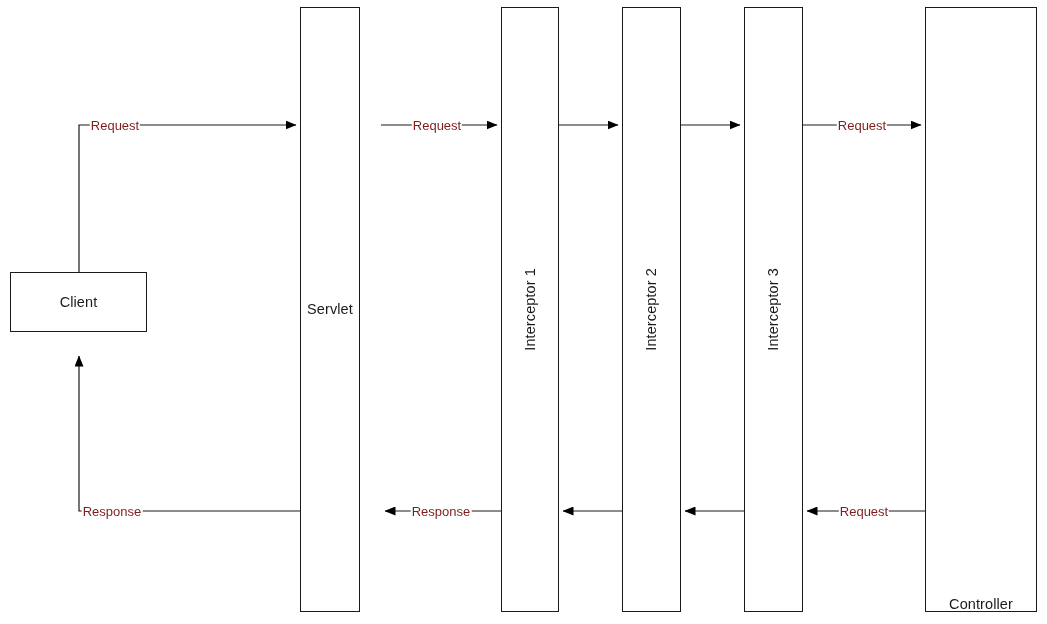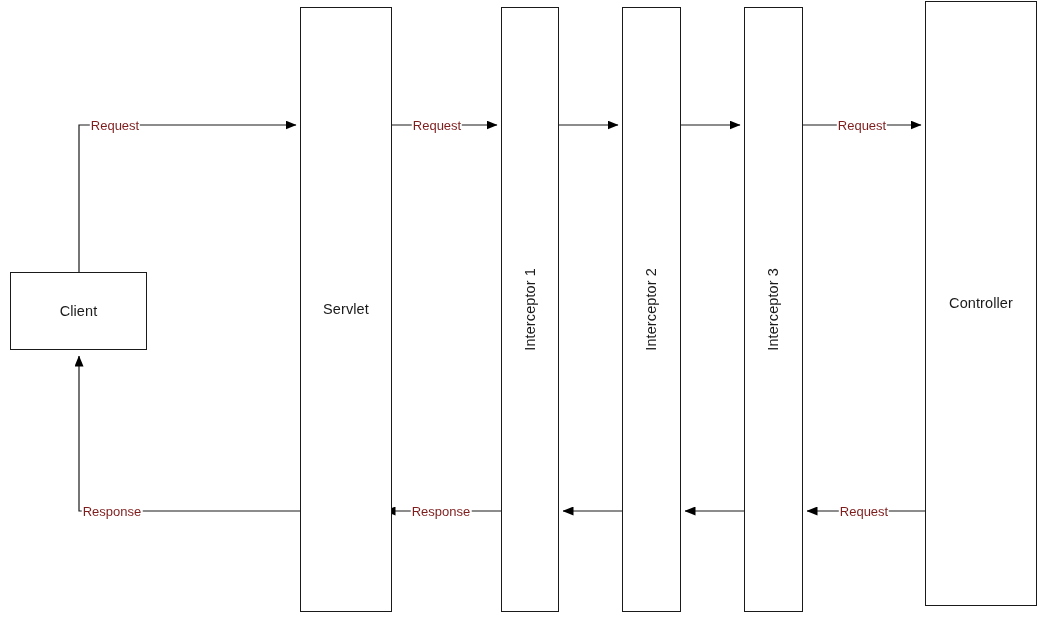--- a/index.html
+++ b/index.html
@@ -82,41 +82,41 @@
       <path d="M803,125 L921,125" marker-end="url(#arrow-right)"></path>
 
       <path d="M925,511 L807,511" marker-end="url(#arrow-left)"></path>
       <path d="M744,511 L685,511" marker-end="url(#arrow-left)"></path>
       <path d="M622,511 L563,511" marker-end="url(#arrow-left)"></path>
       <path d="M501,511 L385,511" marker-end="url(#arrow-left)"></path>
       <path d="M300,511 L79,511 L79,356" marker-end="url(#arrow-up)"></path>
     </g>
   </svg>
 
-  <div class="node-box" style="left:10px; top:272px; width:137px; height:78px;">
+  <div class="node-box" style="left:10px; top:272px; width:137px; height:60px;">
     <span class="node-label">Client</span>
   </div>
 
-  <div class="node-box" style="left:300px; top:7px; width:92px; height:605px;">
+  <div class="node-box" style="left:300px; top:7px; width:60px; height:605px;">
     <span class="node-label">Servlet</span>
   </div>
 
   <div class="node-box" style="left:501px; top:7px; width:58px; height:605px;">
     <span class="node-label vertical">Interceptor 1</span>
   </div>
 
   <div class="node-box" style="left:622px; top:7px; width:59px; height:605px;">
     <span class="node-label vertical">Interceptor 2</span>
   </div>
 
   <div class="node-box" style="left:744px; top:7px; width:59px; height:605px;">
     <span class="node-label vertical">Interceptor 3</span>
   </div>
 
-  <div class="node-box" style="left:925px; top:1px; width:112px; height:605px;">
+  <div class="node-box" style="left:925px; top:7px; width:112px; height:605px;align-items:flex-end;">
     <span class="node-label">Controller</span>
   </div>
 
   <span class="edge-label" style="left:115px; top:125px;">Request</span>
   <span class="edge-label" style="left:437px; top:125px;">Request</span>
   <span class="edge-label" style="left:862px; top:125px;">Request</span>
 
   <span class="edge-label" style="left:864px; top:511px;">Request</span>
   <span class="edge-label" style="left:441px; top:511px;">Response</span>
   <span class="edge-label" style="left:112px; top:511px;">Response</span>

